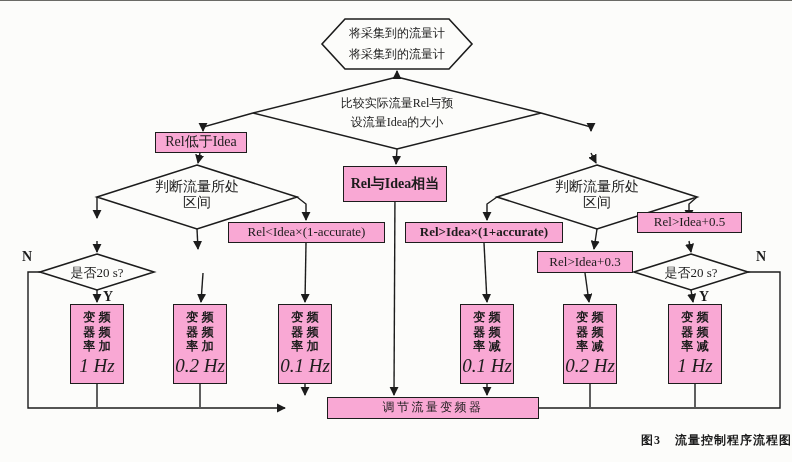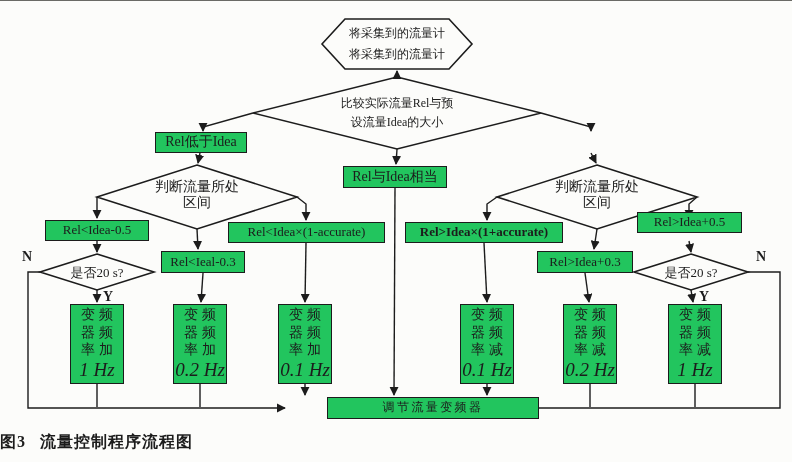--- a/index.html
+++ b/index.html
@@ -7,38 +7,38 @@
     position:relative;width:792px;height:462px;
     background:#fcfcfa;overflow:hidden;
     border-top:1px solid #6a6a66;border-right:1px solid #6a6a66;
     font-family:"Liberation Serif","DejaVu Serif",serif;
     color:#1c1c1c;
   }
   #wires{position:absolute;left:0;top:0;z-index:1;}
   .node{
     position:absolute;z-index:2;box-sizing:border-box;
     display:flex;align-items:center;justify-content:center;
-    border:1.5px solid #1c1c1c;background:#22c55e;
+    border:1.5px solid #1c1c1c;background:#f9a8d4;
     font-size:13px;line-height:1.15;text-align:center;white-space:nowrap;
   }
   .bare{
     position:absolute;z-index:3;display:flex;flex-direction:column;
     align-items:center;justify-content:center;text-align:center;
     background:transparent;border:none;white-space:nowrap;
   }
   .proc{flex-direction:column;justify-content:center;gap:1px;}
-  .proc .cjk{letter-spacing:.3em;margin-right:-.3em;font-size:14px;}
+  .proc .cjk{letter-spacing:.3em;margin-right:-.3em;font-size:12px;font-weight:bold;}
   .proc .hz{font-style:italic;font-size:19px;letter-spacing:0;}
   .f15{font-size:12px;}
   .f14{font-size:14px;}
   .lbl-yn{position:absolute;z-index:3;font-weight:bold;font-size:14px;
     font-family:"Liberation Serif","DejaVu Serif",serif;}
   #caption{
     position:absolute;left:0;right:0;top:431px;z-index:3;
-    text-align:left;font-weight:bold;font-size:16px;letter-spacing:1px;
+    text-align:right;font-weight:bold;font-size:12px;letter-spacing:1px;
   }
   #caption .gap{display:inline-block;width:14px;}
 </style>
 </head>
 <body>
 
 <div id="page">
 
   <svg id="wires" width="792" height="462" viewBox="0 0 792 462">
     <defs>
@@ -93,33 +93,31 @@
     <span>将采集到的流量计</span>
     <span>将采集到的流量计</span>
   </div>
 
   <div class="bare f15" style="left:297px;top:93px;width:200px;line-height:19px;">
     <span>比较实际流量Rel与预</span>
     <span>设流量Idea的大小</span>
   </div>
 
   <div class="node f14" style="left:155px;top:131px;width:92px;height:21px;">Rel低于Idea</div>
-  <div class="node f14" style="left:343px;top:165px;width:104px;height:22px;">Rel与Idea相当</div>
+  <div class="node f14" style="left:343px;top:165px;width:104px;height:36px;font-weight:bold;">Rel与Idea相当</div>
 
   <div class="bare f14" style="left:127px;top:178px;width:140px;line-height:16px;">
     <span>判断流量所处</span>
     <span>区间</span>
   </div>
   <div class="bare f14" style="left:527px;top:178px;width:140px;line-height:16px;">
     <span>判断流量所处</span>
     <span>区间</span>
   </div>
 
-  <div class="node" style="left:45px;top:219px;width:104px;height:21px;">Rel&lt;Idea-0.5</div>
-  <div class="node" style="left:161px;top:250px;width:84px;height:22px;">Rel&lt;Ieal-0.3</div>
   <div class="node" style="left:228px;top:221px;width:157px;height:21px;text-align:right;">Rel&lt;Idea×(1-accurate)</div>
   <div class="node" style="left:405px;top:221px;width:158px;height:21px;font-weight:bold;">Rel&gt;Idea×(1+accurate)</div>
   <div class="node" style="left:537px;top:250px;width:96px;height:22px;">Rel&gt;Idea+0.3</div>
   <div class="node" style="left:637px;top:211px;width:105px;height:21px;">Rel&gt;Idea+0.5</div>
 
   <div class="bare" style="left:57px;top:263px;width:80px;font-size:13px;">是否20 s?</div>
   <div class="bare" style="left:651px;top:263px;width:80px;font-size:13px;">是否20 s?</div>
 
   <span class="lbl-yn" style="left:22px;top:248px;">N</span>
   <span class="lbl-yn" style="left:103px;top:288px;">Y</span>

